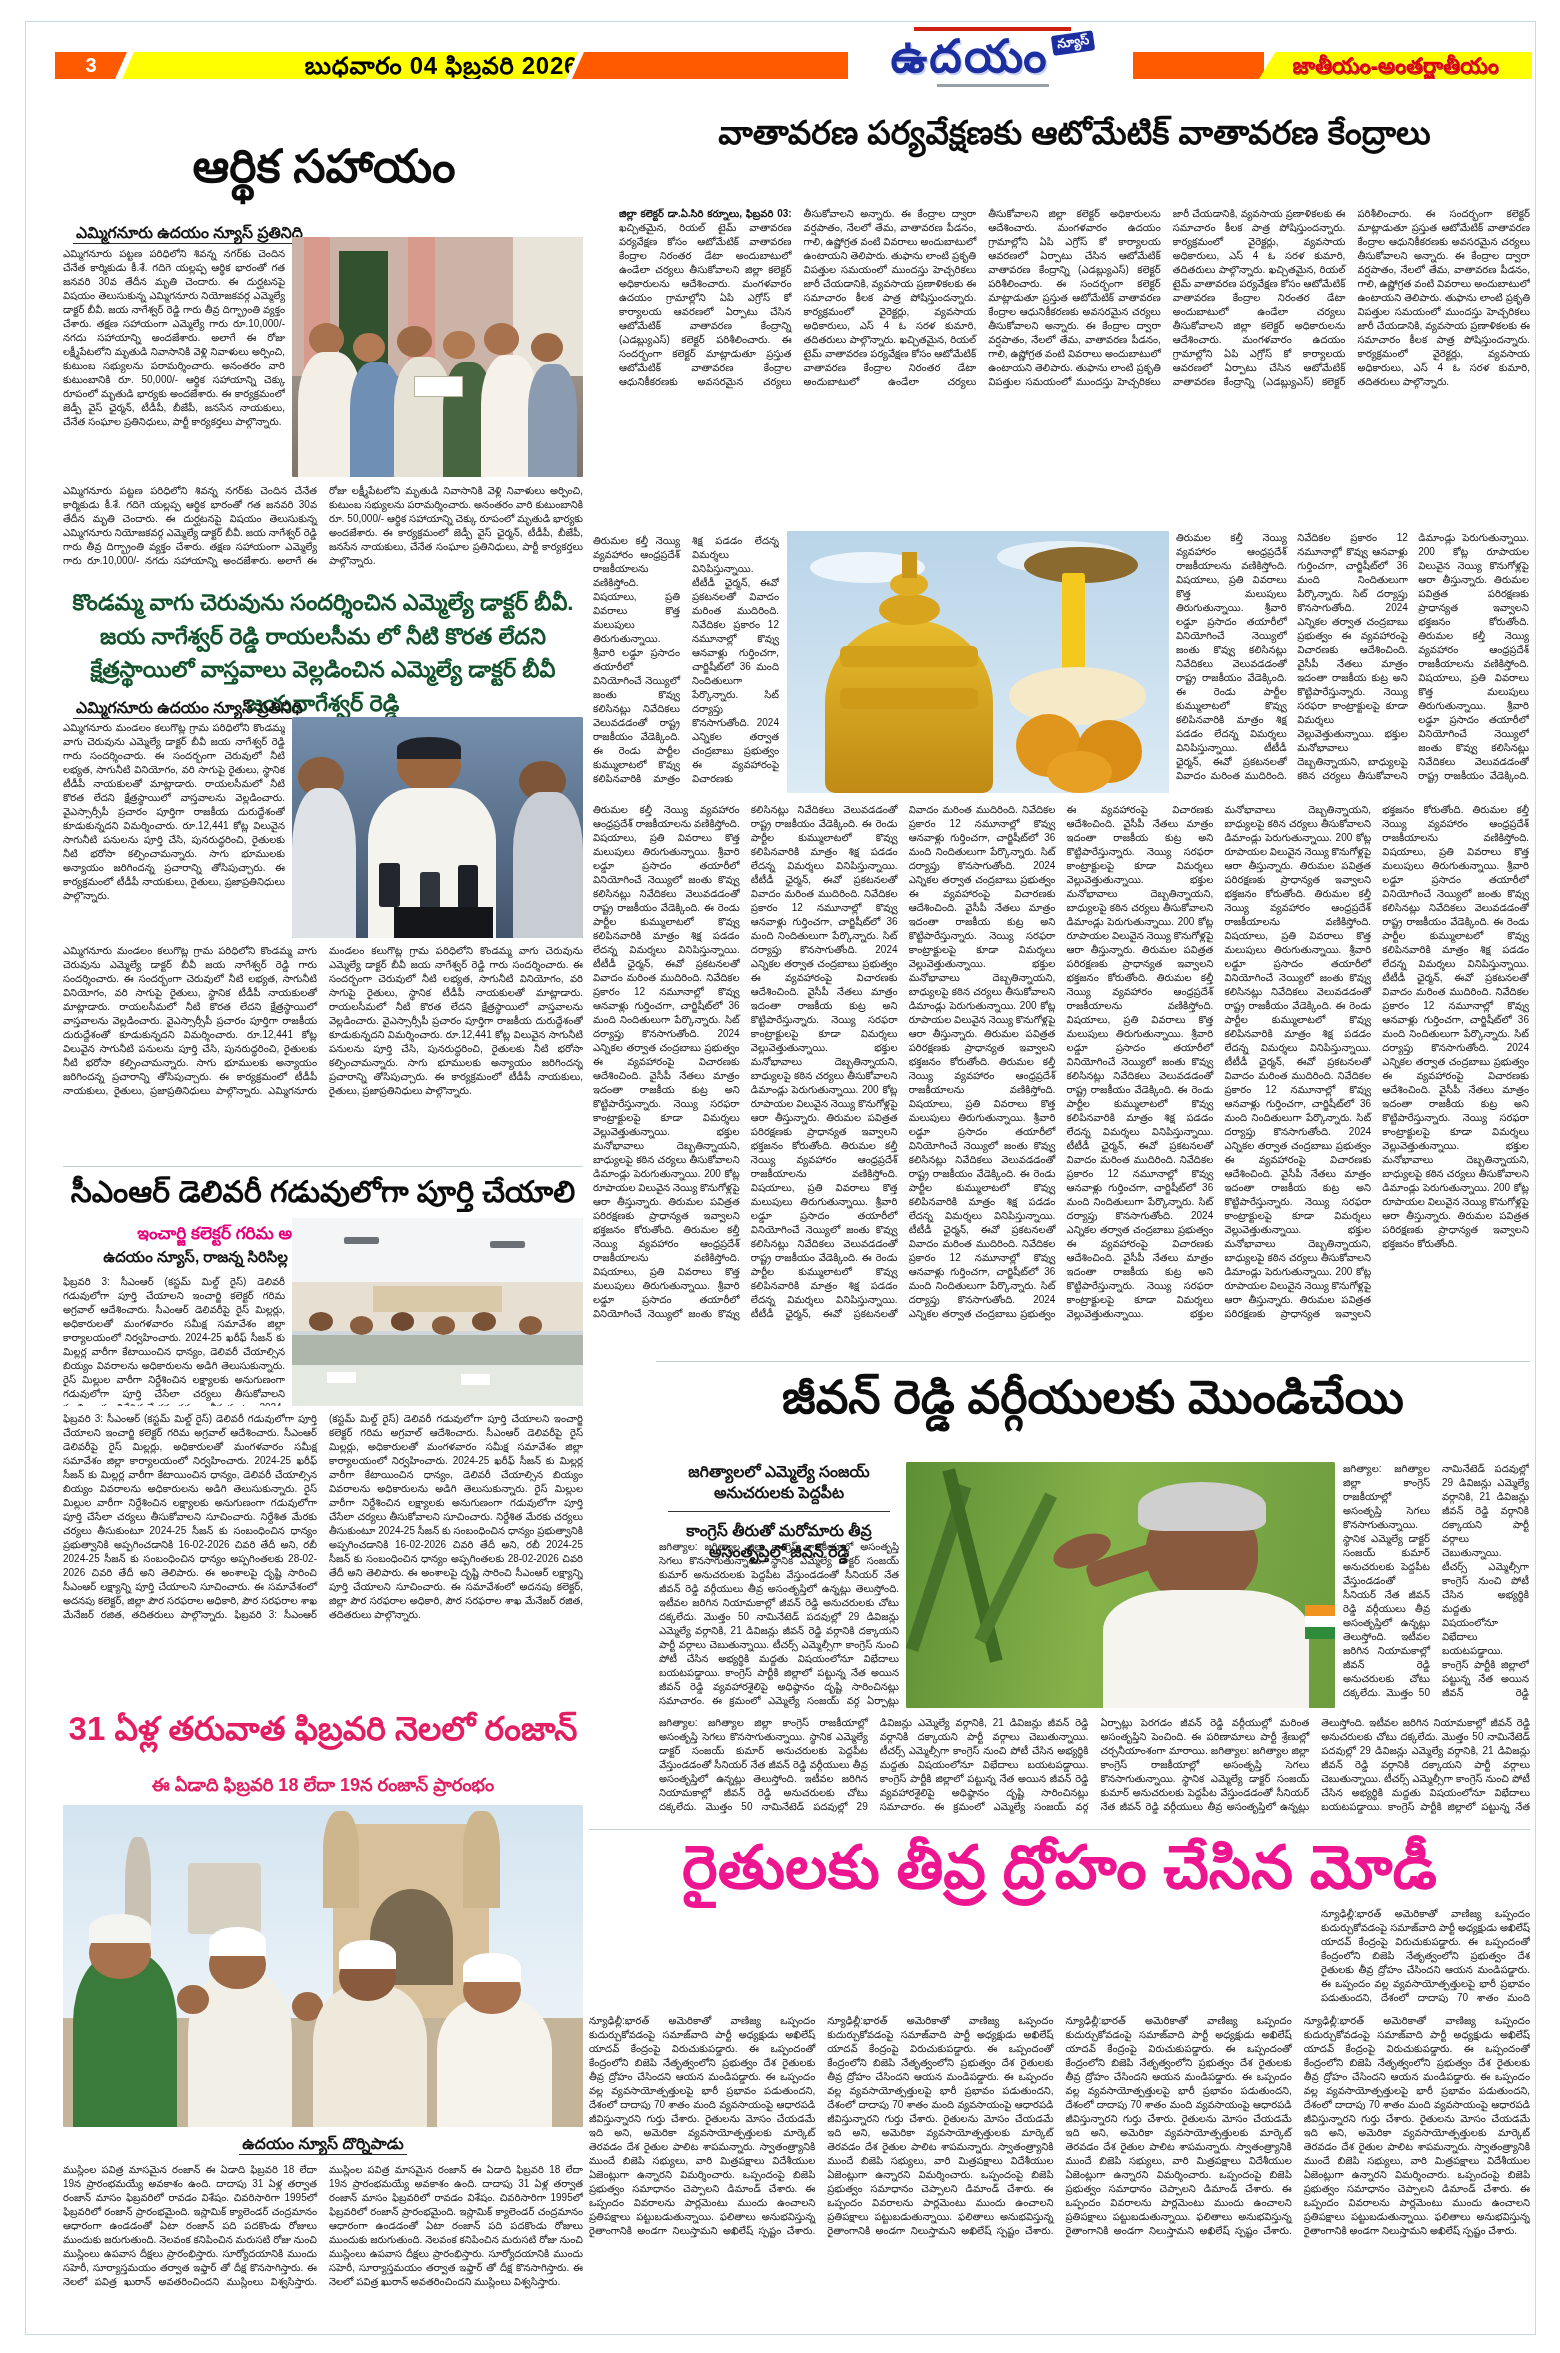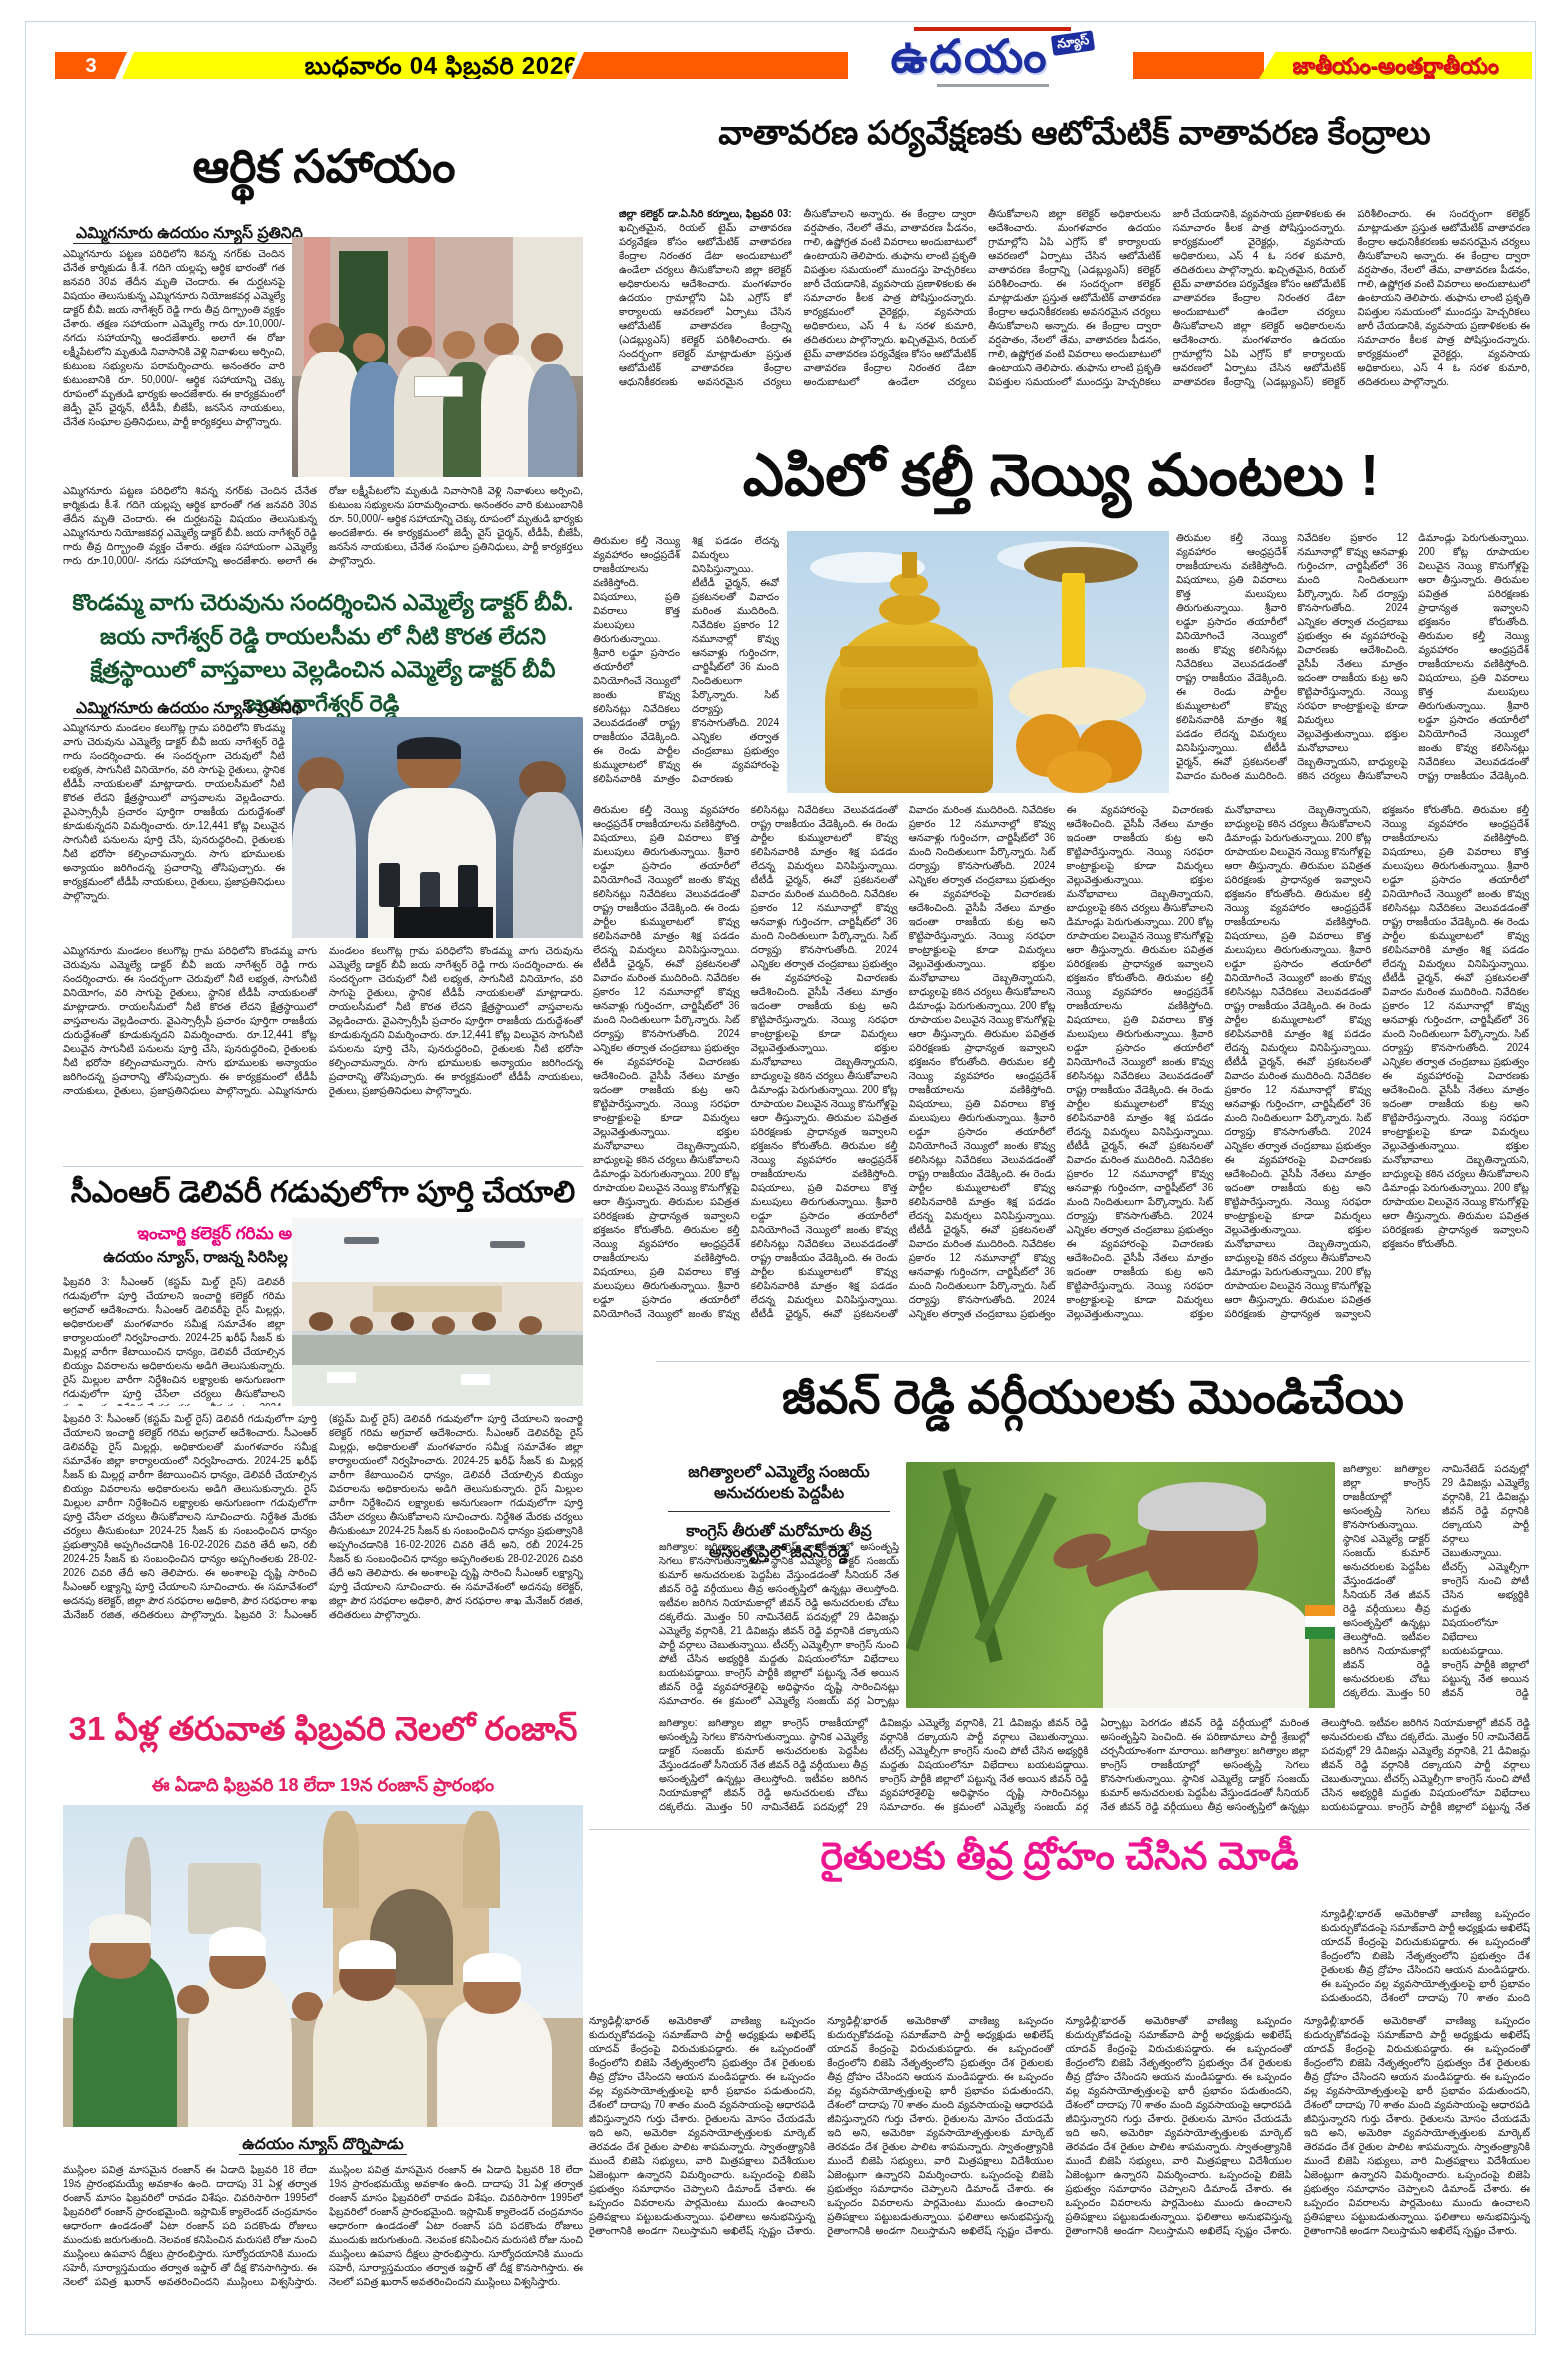--- a/index.html
+++ b/index.html
@@ -146,21 +146,20 @@
 
   <div class="abs bodytxt" style="left:63px;top:1275px;width:222px;height:131px;">ఫిబ్రవరి 3: సీఎంఆర్ (కస్టమ్ మిల్డ్ రైస్) డెలివరీ గడువులోగా పూర్తి చేయాలని ఇంచార్జి కలెక్టర్ గరిమ అగ్రవాల్ ఆదేశించారు. సీఎంఆర్ డెలివరీపై రైస్ మిల్లర్లు, అధికారులతో మంగళవారం సమీక్ష సమావేశం జిల్లా కార్యాలయంలో నిర్వహించారు. 2024-25 ఖరీఫ్ సీజన్ కు మిల్లర్ల వారీగా కేటాయించిన ధాన్యం, డెలివరీ చేయాల్సిన బియ్యం వివరాలను అధికారులను అడిగి తెలుసుకున్నారు. రైస్ మిల్లుల వారీగా నిర్దేశించిన లక్ష్యాలకు అనుగుణంగా గడువులోగా పూర్తి చేసేలా చర్యలు తీసుకోవాలని సూచించారు. నిర్దేశిత మేరకు చర్యలు తీసుకుంటూ 2024-25 సీజన్ కు సంబంధించిన ధాన్యం ప్రభుత్వానికి అప్పగించడానికి 16-02-2026 చివరి తేదీ అని, రబీ 2024-25 సీజన్ కు సంబంధించిన ధాన్యం అప్పగింతలకు 28-02-2026 చివరి తేదీ అని తెలిపారు. ఈ అంశాలపై దృష్టి సారించి సీఎంఆర్ లక్ష్యాన్ని పూర్తి చేయాలని సూచించారు. ఈ సమావేశంలో అదనపు కలెక్టర్, జిల్లా పౌర సరఫరాల అధికారి, పౌర సరఫరాల శాఖ మేనేజర్ రజిత, తదితరులు పాల్గొన్నారు.</div>
   <div class="abs bodytxt c2" style="left:63px;top:1412px;width:520px;height:291px;">ఫిబ్రవరి 3: సీఎంఆర్ (కస్టమ్ మిల్డ్ రైస్) డెలివరీ గడువులోగా పూర్తి చేయాలని ఇంచార్జి కలెక్టర్ గరిమ అగ్రవాల్ ఆదేశించారు. సీఎంఆర్ డెలివరీపై రైస్ మిల్లర్లు, అధికారులతో మంగళవారం సమీక్ష సమావేశం జిల్లా కార్యాలయంలో నిర్వహించారు. 2024-25 ఖరీఫ్ సీజన్ కు మిల్లర్ల వారీగా కేటాయించిన ధాన్యం, డెలివరీ చేయాల్సిన బియ్యం వివరాలను అధికారులను అడిగి తెలుసుకున్నారు. రైస్ మిల్లుల వారీగా నిర్దేశించిన లక్ష్యాలకు అనుగుణంగా గడువులోగా పూర్తి చేసేలా చర్యలు తీసుకోవాలని సూచించారు. నిర్దేశిత మేరకు చర్యలు తీసుకుంటూ 2024-25 సీజన్ కు సంబంధించిన ధాన్యం ప్రభుత్వానికి అప్పగించడానికి 16-02-2026 చివరి తేదీ అని, రబీ 2024-25 సీజన్ కు సంబంధించిన ధాన్యం అప్పగింతలకు 28-02-2026 చివరి తేదీ అని తెలిపారు. ఈ అంశాలపై దృష్టి సారించి సీఎంఆర్ లక్ష్యాన్ని పూర్తి చేయాలని సూచించారు. ఈ సమావేశంలో అదనపు కలెక్టర్, జిల్లా పౌర సరఫరాల అధికారి, పౌర సరఫరాల శాఖ మేనేజర్ రజిత, తదితరులు పాల్గొన్నారు. ఫిబ్రవరి 3: సీఎంఆర్ (కస్టమ్ మిల్డ్ రైస్) డెలివరీ గడువులోగా పూర్తి చేయాలని ఇంచార్జి కలెక్టర్ గరిమ అగ్రవాల్ ఆదేశించారు. సీఎంఆర్ డెలివరీపై రైస్ మిల్లర్లు, అధికారులతో మంగళవారం సమీక్ష సమావేశం జిల్లా కార్యాలయంలో నిర్వహించారు. 2024-25 ఖరీఫ్ సీజన్ కు మిల్లర్ల వారీగా కేటాయించిన ధాన్యం, డెలివరీ చేయాల్సిన బియ్యం వివరాలను అధికారులను అడిగి తెలుసుకున్నారు. రైస్ మిల్లుల వారీగా నిర్దేశించిన లక్ష్యాలకు అనుగుణంగా గడువులోగా పూర్తి చేసేలా చర్యలు తీసుకోవాలని సూచించారు. నిర్దేశిత మేరకు చర్యలు తీసుకుంటూ 2024-25 సీజన్ కు సంబంధించిన ధాన్యం ప్రభుత్వానికి అప్పగించడానికి 16-02-2026 చివరి తేదీ అని, రబీ 2024-25 సీజన్ కు సంబంధించిన ధాన్యం అప్పగింతలకు 28-02-2026 చివరి తేదీ అని తెలిపారు. ఈ అంశాలపై దృష్టి సారించి సీఎంఆర్ లక్ష్యాన్ని పూర్తి చేయాలని సూచించారు. ఈ సమావేశంలో అదనపు కలెక్టర్, జిల్లా పౌర సరఫరాల అధికారి, పౌర సరఫరాల శాఖ మేనేజర్ రజిత, తదితరులు పాల్గొన్నారు.</div>
 
   <div class="abs hl" style="left:619px;top:115px;width:911px;font-size:33px;">వాతావరణ పర్యవేక్షణకు ఆటోమేటిక్ వాతావరణ కేంద్రాలు</div>
   <div class="abs bodytxt c5" style="left:619px;top:179px;width:911px;height:265px;margin-top:28px;">
     <span class="lead">జిల్లా కలెక్టర్ డా.ఏ.సిరి కర్నూలు, ఫిబ్రవరి 03:</span>
     <span>ఖచ్చితమైన, రియల్ టైమ్ వాతావరణ పర్యవేక్షణ కోసం ఆటోమేటిక్ వాతావరణ కేంద్రాల నిరంతర డేటా అందుబాటులో ఉండేలా చర్యలు తీసుకోవాలని జిల్లా కలెక్టర్ అధికారులను ఆదేశించారు. మంగళవారం ఉదయం గ్రామాల్లోని ఏపి ఎగ్రోస్ కో కార్యాలయ ఆవరణలో ఏర్పాటు చేసిన ఆటోమేటిక్ వాతావరణ కేంద్రాన్ని (ఎడబ్ల్యుఎస్) కలెక్టర్ పరిశీలించారు. ఈ సందర్భంగా కలెక్టర్ మాట్లాడుతూ ప్రస్తుత ఆటోమేటిక్ వాతావరణ కేంద్రాల ఆధునికీకరణకు అవసరమైన చర్యలు తీసుకోవాలని అన్నారు. ఈ కేంద్రాల ద్వారా వర్షపాతం, నేలలో తేమ, వాతావరణ పీడనం, గాలి, ఉష్ణోగ్రత వంటి వివరాలు అందుబాటులో ఉంటాయని తెలిపారు. తుఫాను లాంటి ప్రకృతి విపత్తుల సమయంలో ముందస్తు హెచ్చరికలు జారీ చేయడానికి, వ్యవసాయ ప్రణాళికలకు ఈ సమాచారం కీలక పాత్ర పోషిస్తుందన్నారు. కార్యక్రమంలో వైరెక్టర్లు, వ్యవసాయ అధికారులు, ఎస్ 4 ఓ సరళ కుమారి, తదితరులు పాల్గొన్నారు. ఖచ్చితమైన, రియల్ టైమ్ వాతావరణ పర్యవేక్షణ కోసం ఆటోమేటిక్ వాతావరణ కేంద్రాల నిరంతర డేటా అందుబాటులో ఉండేలా చర్యలు తీసుకోవాలని జిల్లా కలెక్టర్ అధికారులను ఆదేశించారు. మంగళవారం ఉదయం గ్రామాల్లోని ఏపి ఎగ్రోస్ కో కార్యాలయ ఆవరణలో ఏర్పాటు చేసిన ఆటోమేటిక్ వాతావరణ కేంద్రాన్ని (ఎడబ్ల్యుఎస్) కలెక్టర్ పరిశీలించారు. ఈ సందర్భంగా కలెక్టర్ మాట్లాడుతూ ప్రస్తుత ఆటోమేటిక్ వాతావరణ కేంద్రాల ఆధునికీకరణకు అవసరమైన చర్యలు తీసుకోవాలని అన్నారు. ఈ కేంద్రాల ద్వారా వర్షపాతం, నేలలో తేమ, వాతావరణ పీడనం, గాలి, ఉష్ణోగ్రత వంటి వివరాలు అందుబాటులో ఉంటాయని తెలిపారు. తుఫాను లాంటి ప్రకృతి విపత్తుల సమయంలో ముందస్తు హెచ్చరికలు జారీ చేయడానికి, వ్యవసాయ ప్రణాళికలకు ఈ సమాచారం కీలక పాత్ర పోషిస్తుందన్నారు. కార్యక్రమంలో వైరెక్టర్లు, వ్యవసాయ అధికారులు, ఎస్ 4 ఓ సరళ కుమారి, తదితరులు పాల్గొన్నారు. ఖచ్చితమైన, రియల్ టైమ్ వాతావరణ పర్యవేక్షణ కోసం ఆటోమేటిక్ వాతావరణ కేంద్రాల నిరంతర డేటా అందుబాటులో ఉండేలా చర్యలు తీసుకోవాలని జిల్లా కలెక్టర్ అధికారులను ఆదేశించారు. మంగళవారం ఉదయం గ్రామాల్లోని ఏపి ఎగ్రోస్ కో కార్యాలయ ఆవరణలో ఏర్పాటు చేసిన ఆటోమేటిక్ వాతావరణ కేంద్రాన్ని (ఎడబ్ల్యుఎస్) కలెక్టర్ పరిశీలించారు. ఈ సందర్భంగా కలెక్టర్ మాట్లాడుతూ ప్రస్తుత ఆటోమేటిక్ వాతావరణ కేంద్రాల ఆధునికీకరణకు అవసరమైన చర్యలు తీసుకోవాలని అన్నారు. ఈ కేంద్రాల ద్వారా వర్షపాతం, నేలలో తేమ, వాతావరణ పీడనం, గాలి, ఉష్ణోగ్రత వంటి వివరాలు అందుబాటులో ఉంటాయని తెలిపారు. తుఫాను లాంటి ప్రకృతి విపత్తుల సమయంలో ముందస్తు హెచ్చరికలు జారీ చేయడానికి, వ్యవసాయ ప్రణాళికలకు ఈ సమాచారం కీలక పాత్ర పోషిస్తుందన్నారు. కార్యక్రమంలో వైరెక్టర్లు, వ్యవసాయ అధికారులు, ఎస్ 4 ఓ సరళ కుమారి, తదితరులు పాల్గొన్నారు.</span>
   </div>
 
-  <div class="abs hl" style="left:593px;top:444px;width:936px;font-size:58px;">ఎపిలో కల్తీ నెయ్యి మంటలు !</div>
 
   <div class="abs bodytxt c2" style="left:593px;top:534px;width:186px;height:261px;">తిరుమల కల్తీ నెయ్యి వ్యవహారం ఆంధ్రప్రదేశ్ రాజకీయాలను వణికిస్తోంది. విషయాలు, ప్రతి వివరాలు కొత్త మలుపులు తిరుగుతున్నాయి. శ్రీవారి లడ్డూ ప్రసాదం తయారీలో వినియోగించే నెయ్యిలో జంతు కొవ్వు కలిసినట్లు నివేదికలు వెలువడడంతో రాష్ట్ర రాజకీయం వేడెక్కింది. ఈ రెండు పార్టీల కుమ్ములాటలో కొవ్వు కలిపినవారికి మాత్రం శిక్ష పడడం లేదన్న విమర్శలు వినిపిస్తున్నాయి. టీటీడీ ఛైర్మన్, ఈవో ప్రకటనలతో వివాదం మరింత ముదిరింది. నివేదికల ప్రకారం 12 నమూనాల్లో కొవ్వు ఆనవాళ్లు గుర్తించగా, చార్జిషీట్‌లో 36 మంది నిందితులుగా పేర్కొన్నారు. సిట్ దర్యాప్తు కొనసాగుతోంది. 2024 ఎన్నికల తర్వాత చంద్రబాబు ప్రభుత్వం ఈ వ్యవహారంపై విచారణకు ఆదేశించింది. వైసీపీ నేతలు మాత్రం ఇదంతా రాజకీయ కుట్ర అని కొట్టిపారేస్తున్నారు. నెయ్యి సరఫరా కాంట్రాక్టులపై కూడా విమర్శలు వెల్లువెత్తుతున్నాయి. భక్తుల మనోభావాలు దెబ్బతిన్నాయని, బాధ్యులపై కఠిన చర్యలు తీసుకోవాలని డిమాండ్లు పెరుగుతున్నాయి. 200 కోట్ల రూపాయల విలువైన నెయ్యి కొనుగోళ్లపై ఆరా తీస్తున్నారు. తిరుమల పవిత్రత పరిరక్షణకు ప్రాధాన్యత ఇవ్వాలని భక్తజనం కోరుతోంది.</div>
 
   <div class="ph" style="left:787px;top:531px;width:382px;height:262px;">
     <i style="left:0;top:0;width:100%;height:100%;background:linear-gradient(#b9d4e8,#dcebf5);"></i>
     <i style="left:6%;top:8%;width:30%;height:12%;border-radius:50%;background:#eef5fa;"></i>
     <i style="left:55%;top:4%;width:34%;height:12%;border-radius:50%;background:#e6f0f8;"></i>
     <i style="left:10%;top:34%;width:44%;height:66%;border-radius:48% 48% 6% 6%;background:linear-gradient(#e7bb2c,#c08a14);"></i>
     <i style="left:24%;top:24%;width:16%;height:12%;border-radius:50%;background:#d8a41e;"></i>
     <i style="left:27%;top:16%;width:10%;height:9%;border-radius:50%;background:#e0ae24;"></i>
@@ -231,18 +230,18 @@
     <i style="left:53%;top:46%;width:11%;height:15%;border-radius:50%;background:#8a5a3e;"></i>
     <i style="left:53%;top:42%;width:11%;height:9%;border-radius:50% 50% 0 0;background:#ffffff;"></i>
     <i style="left:72%;top:60%;width:22%;height:40%;border-radius:40% 40% 0 0;background:#f6f3ec;"></i>
     <i style="left:77%;top:50%;width:11%;height:15%;border-radius:50%;background:#a9724f;"></i>
     <i style="left:77%;top:46%;width:11%;height:9%;border-radius:50% 50% 0 0;background:#ffffff;"></i>
   </div>
 
   <div class="abs byl" style="left:63px;top:2135px;width:520px;"><span>ఉదయం న్యూస్ దొర్నిపాడు</span></div>
   <div class="abs bodytxt c2" style="left:63px;top:2163px;width:520px;height:167px;">ముస్లింల పవిత్ర మాసమైన రంజాన్ ఈ ఏడాది ఫిబ్రవరి 18 లేదా 19న ప్రారంభమయ్యే అవకాశం ఉంది. దాదాపు 31 ఏళ్ల తర్వాత రంజాన్ మాసం ఫిబ్రవరిలో రావడం విశేషం. చివరిసారిగా 1995లో ఫిబ్రవరిలో రంజాన్ ప్రారంభమైంది. ఇస్లామిక్ క్యాలెండర్ చంద్రమానం ఆధారంగా ఉండడంతో ఏటా రంజాన్ పది పదకొండు రోజులు ముందుకు జరుగుతుంది. నెలవంక కనిపించిన మరుసటి రోజు నుంచి ముస్లింలు ఉపవాస దీక్షలు ప్రారంభిస్తారు. సూర్యోదయానికి ముందు సహెరీ, సూర్యాస్తమయం తర్వాత ఇఫ్తార్ తో దీక్ష కొనసాగిస్తారు. ఈ నెలలో పవిత్ర ఖురాన్ అవతరించిందని ముస్లింలు విశ్వసిస్తారు. ముస్లింల పవిత్ర మాసమైన రంజాన్ ఈ ఏడాది ఫిబ్రవరి 18 లేదా 19న ప్రారంభమయ్యే అవకాశం ఉంది. దాదాపు 31 ఏళ్ల తర్వాత రంజాన్ మాసం ఫిబ్రవరిలో రావడం విశేషం. చివరిసారిగా 1995లో ఫిబ్రవరిలో రంజాన్ ప్రారంభమైంది. ఇస్లామిక్ క్యాలెండర్ చంద్రమానం ఆధారంగా ఉండడంతో ఏటా రంజాన్ పది పదకొండు రోజులు ముందుకు జరుగుతుంది. నెలవంక కనిపించిన మరుసటి రోజు నుంచి ముస్లింలు ఉపవాస దీక్షలు ప్రారంభిస్తారు. సూర్యోదయానికి ముందు సహెరీ, సూర్యాస్తమయం తర్వాత ఇఫ్తార్ తో దీక్ష కొనసాగిస్తారు. ఈ నెలలో పవిత్ర ఖురాన్ అవతరించిందని ముస్లింలు విశ్వసిస్తారు.</div>
 
-  <div class="abs hl hl-pink" style="left:589px;top:1836px;width:941px;font-size:38px;">రైతులకు తీవ్ర ద్రోహం చేసిన మోడీ</div>
+  <div class="abs hl hl-pink" style="left:589px;top:1836px;width:941px;font-size:60px;">రైతులకు తీవ్ర ద్రోహం చేసిన మోడీ</div>
   <div class="abs bodytxt" style="left:1321px;top:1907px;width:209px;height:100px;">న్యూఢిల్లీ:భారత్ అమెరికాతో వాణిజ్య ఒప్పందం కుదుర్చుకోవడంపై సమాజ్‌వాది పార్టీ అధ్యక్షుడు అఖిలేష్ యాదవ్ కేంద్రంపై విరుచుకుపడ్డారు. ఈ ఒప్పందంతో కేంద్రంలోని బిజెపి నేతృత్వంలోని ప్రభుత్వం దేశ రైతులకు తీవ్ర ద్రోహం చేసిందని ఆయన మండిపడ్డారు. ఈ ఒప్పందం వల్ల వ్యవసాయోత్పత్తులపై భారీ ప్రభావం పడుతుందని, దేశంలో దాదాపు 70 శాతం మంది వ్యవసాయంపై ఆధారపడి జీవిస్తున్నారని గుర్తు చేశారు. రైతులను మోసం చేయడమే ఇది అని, అమెరికా వ్యవసాయోత్పత్తులకు మార్కెట్ తెరవడం దేశ రైతుల పాలిట శాపమన్నారు. స్వాతంత్ర్యానికి ముందే బిజెపి సభ్యులు, వారి మిత్రపక్షాలు విదేశీయుల ఏజెంట్లుగా ఉన్నారని విమర్శించారు. ఒప్పందంపై బిజెపి ప్రభుత్వం సమాధానం చెప్పాలని డిమాండ్ చేశారు. ఈ ఒప్పందం వివరాలను పార్లమెంటు ముందు ఉంచాలని ప్రతిపక్షాలు పట్టుబడుతున్నాయి. ఫలితాలు అనుభవిస్తున్న రైతాంగానికి అండగా నిలుస్తామని అఖిలేష్ స్పష్టం చేశారు.</div>
   <div class="abs bodytxt c4" style="left:589px;top:2014px;width:941px;height:325px;">న్యూఢిల్లీ:భారత్ అమెరికాతో వాణిజ్య ఒప్పందం కుదుర్చుకోవడంపై సమాజ్‌వాది పార్టీ అధ్యక్షుడు అఖిలేష్ యాదవ్ కేంద్రంపై విరుచుకుపడ్డారు. ఈ ఒప్పందంతో కేంద్రంలోని బిజెపి నేతృత్వంలోని ప్రభుత్వం దేశ రైతులకు తీవ్ర ద్రోహం చేసిందని ఆయన మండిపడ్డారు. ఈ ఒప్పందం వల్ల వ్యవసాయోత్పత్తులపై భారీ ప్రభావం పడుతుందని, దేశంలో దాదాపు 70 శాతం మంది వ్యవసాయంపై ఆధారపడి జీవిస్తున్నారని గుర్తు చేశారు. రైతులను మోసం చేయడమే ఇది అని, అమెరికా వ్యవసాయోత్పత్తులకు మార్కెట్ తెరవడం దేశ రైతుల పాలిట శాపమన్నారు. స్వాతంత్ర్యానికి ముందే బిజెపి సభ్యులు, వారి మిత్రపక్షాలు విదేశీయుల ఏజెంట్లుగా ఉన్నారని విమర్శించారు. ఒప్పందంపై బిజెపి ప్రభుత్వం సమాధానం చెప్పాలని డిమాండ్ చేశారు. ఈ ఒప్పందం వివరాలను పార్లమెంటు ముందు ఉంచాలని ప్రతిపక్షాలు పట్టుబడుతున్నాయి. ఫలితాలు అనుభవిస్తున్న రైతాంగానికి అండగా నిలుస్తామని అఖిలేష్ స్పష్టం చేశారు. న్యూఢిల్లీ:భారత్ అమెరికాతో వాణిజ్య ఒప్పందం కుదుర్చుకోవడంపై సమాజ్‌వాది పార్టీ అధ్యక్షుడు అఖిలేష్ యాదవ్ కేంద్రంపై విరుచుకుపడ్డారు. ఈ ఒప్పందంతో కేంద్రంలోని బిజెపి నేతృత్వంలోని ప్రభుత్వం దేశ రైతులకు తీవ్ర ద్రోహం చేసిందని ఆయన మండిపడ్డారు. ఈ ఒప్పందం వల్ల వ్యవసాయోత్పత్తులపై భారీ ప్రభావం పడుతుందని, దేశంలో దాదాపు 70 శాతం మంది వ్యవసాయంపై ఆధారపడి జీవిస్తున్నారని గుర్తు చేశారు. రైతులను మోసం చేయడమే ఇది అని, అమెరికా వ్యవసాయోత్పత్తులకు మార్కెట్ తెరవడం దేశ రైతుల పాలిట శాపమన్నారు. స్వాతంత్ర్యానికి ముందే బిజెపి సభ్యులు, వారి మిత్రపక్షాలు విదేశీయుల ఏజెంట్లుగా ఉన్నారని విమర్శించారు. ఒప్పందంపై బిజెపి ప్రభుత్వం సమాధానం చెప్పాలని డిమాండ్ చేశారు. ఈ ఒప్పందం వివరాలను పార్లమెంటు ముందు ఉంచాలని ప్రతిపక్షాలు పట్టుబడుతున్నాయి. ఫలితాలు అనుభవిస్తున్న రైతాంగానికి అండగా నిలుస్తామని అఖిలేష్ స్పష్టం చేశారు. న్యూఢిల్లీ:భారత్ అమెరికాతో వాణిజ్య ఒప్పందం కుదుర్చుకోవడంపై సమాజ్‌వాది పార్టీ అధ్యక్షుడు అఖిలేష్ యాదవ్ కేంద్రంపై విరుచుకుపడ్డారు. ఈ ఒప్పందంతో కేంద్రంలోని బిజెపి నేతృత్వంలోని ప్రభుత్వం దేశ రైతులకు తీవ్ర ద్రోహం చేసిందని ఆయన మండిపడ్డారు. ఈ ఒప్పందం వల్ల వ్యవసాయోత్పత్తులపై భారీ ప్రభావం పడుతుందని, దేశంలో దాదాపు 70 శాతం మంది వ్యవసాయంపై ఆధారపడి జీవిస్తున్నారని గుర్తు చేశారు. రైతులను మోసం చేయడమే ఇది అని, అమెరికా వ్యవసాయోత్పత్తులకు మార్కెట్ తెరవడం దేశ రైతుల పాలిట శాపమన్నారు. స్వాతంత్ర్యానికి ముందే బిజెపి సభ్యులు, వారి మిత్రపక్షాలు విదేశీయుల ఏజెంట్లుగా ఉన్నారని విమర్శించారు. ఒప్పందంపై బిజెపి ప్రభుత్వం సమాధానం చెప్పాలని డిమాండ్ చేశారు. ఈ ఒప్పందం వివరాలను పార్లమెంటు ముందు ఉంచాలని ప్రతిపక్షాలు పట్టుబడుతున్నాయి. ఫలితాలు అనుభవిస్తున్న రైతాంగానికి అండగా నిలుస్తామని అఖిలేష్ స్పష్టం చేశారు. న్యూఢిల్లీ:భారత్ అమెరికాతో వాణిజ్య ఒప్పందం కుదుర్చుకోవడంపై సమాజ్‌వాది పార్టీ అధ్యక్షుడు అఖిలేష్ యాదవ్ కేంద్రంపై విరుచుకుపడ్డారు. ఈ ఒప్పందంతో కేంద్రంలోని బిజెపి నేతృత్వంలోని ప్రభుత్వం దేశ రైతులకు తీవ్ర ద్రోహం చేసిందని ఆయన మండిపడ్డారు. ఈ ఒప్పందం వల్ల వ్యవసాయోత్పత్తులపై భారీ ప్రభావం పడుతుందని, దేశంలో దాదాపు 70 శాతం మంది వ్యవసాయంపై ఆధారపడి జీవిస్తున్నారని గుర్తు చేశారు. రైతులను మోసం చేయడమే ఇది అని, అమెరికా వ్యవసాయోత్పత్తులకు మార్కెట్ తెరవడం దేశ రైతుల పాలిట శాపమన్నారు. స్వాతంత్ర్యానికి ముందే బిజెపి సభ్యులు, వారి మిత్రపక్షాలు విదేశీయుల ఏజెంట్లుగా ఉన్నారని విమర్శించారు. ఒప్పందంపై బిజెపి ప్రభుత్వం సమాధానం చెప్పాలని డిమాండ్ చేశారు. ఈ ఒప్పందం వివరాలను పార్లమెంటు ముందు ఉంచాలని ప్రతిపక్షాలు పట్టుబడుతున్నాయి. ఫలితాలు అనుభవిస్తున్న రైతాంగానికి అండగా నిలుస్తామని అఖిలేష్ స్పష్టం చేశారు.</div>
 
 </div>
 
 
 </body></html>

